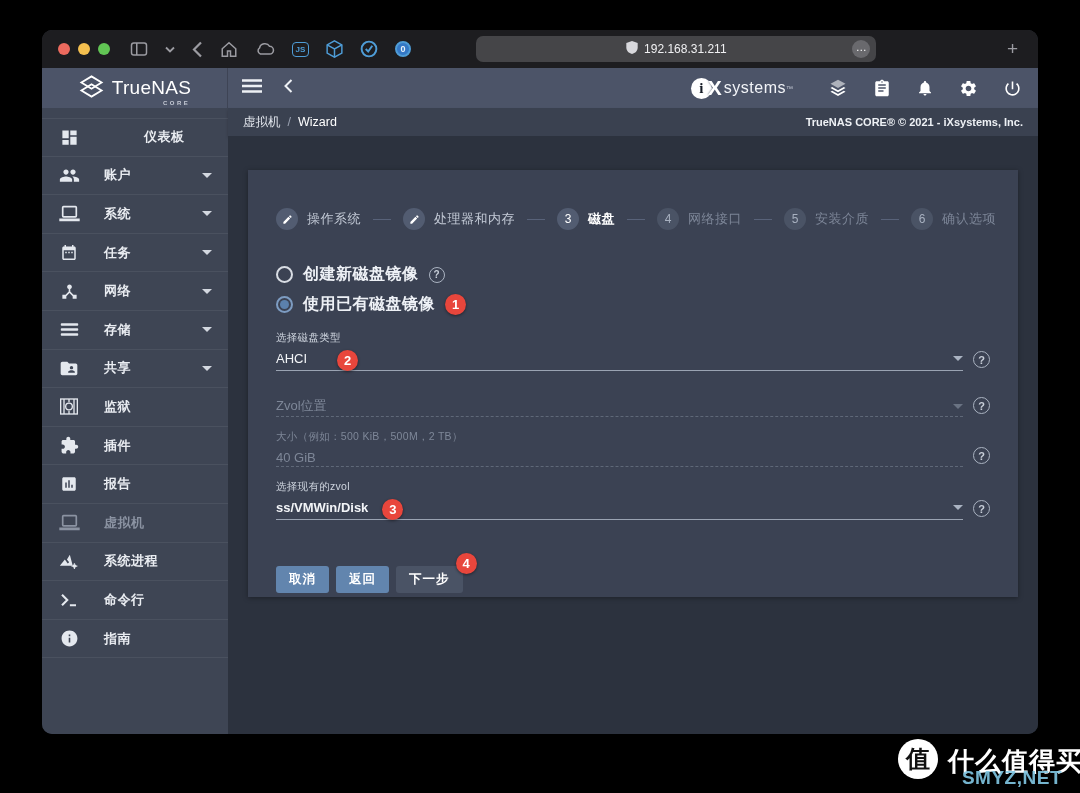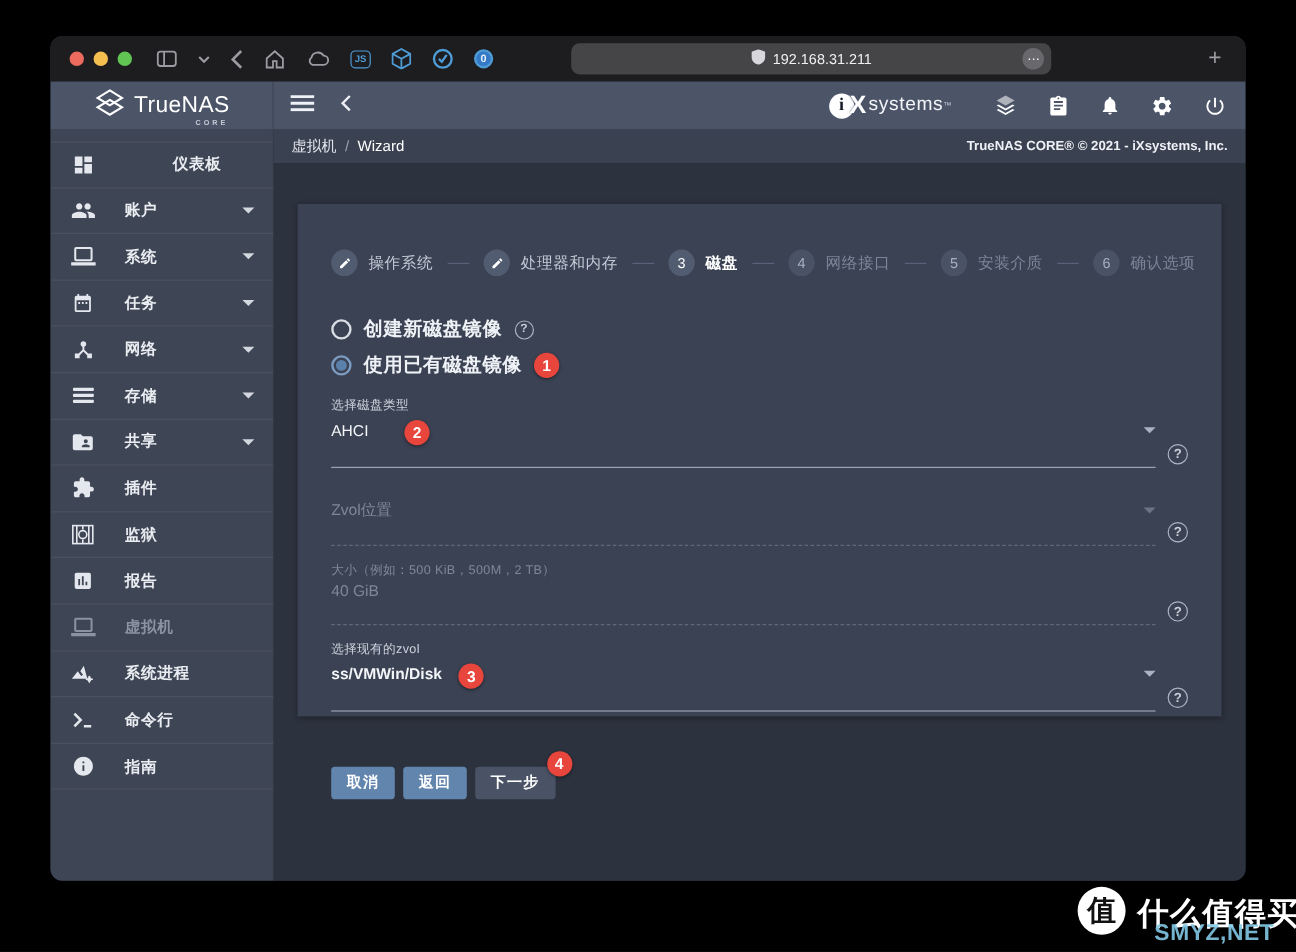--- a/index.html
+++ b/index.html
@@ -110,21 +110,21 @@
   .num-badge { width:21px; height:21px; border-radius:50%; background:#e8463c; color:#fff;
                font-size:13px; font-weight:bold; display:inline-flex; align-items:center;
                justify-content:center; box-shadow:0 1px 3px rgba(0,0,0,.45); flex:0 0 auto; }
 
   
   .fields { margin-top:16px; }
   .field { margin-bottom:13px; }
   .field-label { font-size:10.5px; color:#ced4de; letter-spacing:.3px; margin-bottom:3px; }
   .field.dim .field-label { color:#7e8798; }
   .field-row { display:flex; align-items:flex-end; }
-  .field-control { flex:1; border-bottom:1px solid #9aa3b2; padding-bottom:20px;
+  .field-control { flex:1; border-bottom:1px solid #9aa3b2; padding-bottom:1px;
                    display:flex; align-items:center; }
   .field.dim .field-control { border-bottom-style:dashed; border-bottom-color:#5f6878; }
   .field-value { font-size:13px; color:#f3f5f8; }
   .field-value.bold { font-weight:bold; }
   .field.dim .field-value { color:#7e8798; }
   .field-badge { margin-left:30px; position:relative; top:2px; }
   .caret { margin-left:auto; width:0; height:0; border-left:5px solid transparent;
            border-right:5px solid transparent; border-top:5px solid #aab3c2; }
   .field.dim .caret { border-top-color:#6a7383; }
   .field-help { margin-left:10px; margin-bottom:3px; width:17px; height:17px; font-size:11px; }
@@ -337,38 +337,38 @@
         <span class="si-icon">
           <svg width="20" height="17" viewBox="0 0 24 20" fill="currentColor">
               <path d="M20 4h-8l-2-2H4C2.9 2 2 2.9 2 4v12c0 1.1.9 2 2 2h16c1.1 0 2-.9 2-2V6c0-1.1-.9-2-2-2zm-5 3c1.1 0 2 .9 2 2s-.9 2-2 2-2-.9-2-2 .9-2 2-2zm4 8h-8v-1c0-1.33 2.67-2 4-2s4 .67 4 2v1z"></path>
             </svg>
           </span>
         <span class="si-label">共享</span>
         <span class="si-chev"></span>
       </div>
       <div class="side-item">
         <span class="si-icon">
-          <svg width="19" height="19" viewBox="0 0 24 24" fill="currentColor">
-              <path d="M20.5 11H19V7c0-1.1-.9-2-2-2h-4V3.5C13 2.12 11.88 1 10.5 1S8 2.12 8 3.5V5H4c-1.1 0-1.99.9-1.99 2v3.8H3.5c1.49 0 2.7 1.21 2.7 2.7s-1.21 2.7-2.7 2.7H2V20c0 1.1.9 2 2 2h3.8v-1.5c0-1.49 1.21-2.7 2.7-2.7 1.49 0 2.7 1.21 2.7 2.7V22H17c1.1 0 2-.9 2-2v-4h1.5c1.38 0 2.5-1.12 2.5-2.5S21.88 11 20.5 11z"></path>
-            </svg>
-          </span>
-        <span class="si-label">插件</span>
-      </div>
-      <div class="side-item">
-        <span class="si-icon">
           <svg width="20" height="19" viewBox="0 0 24 22" fill="none" stroke="currentColor" stroke-width="1.6">
               <rect x="2" y="2" width="20" height="18"></rect>
               <line x1="6" y1="2" x2="6" y2="20"></line>
               <line x1="18" y1="2" x2="18" y2="20"></line>
               <circle cx="12" cy="11" r="4"></circle>
               <line x1="12" y1="2" x2="12" y2="6"></line>
               <line x1="12" y1="16" x2="12" y2="20"></line>
             </svg>
           </span>
         <span class="si-label">监狱</span>
+      </div>
+      <div class="side-item">
+        <span class="si-icon">
+          <svg width="19" height="19" viewBox="0 0 24 24" fill="currentColor">
+              <path d="M20.5 11H19V7c0-1.1-.9-2-2-2h-4V3.5C13 2.12 11.88 1 10.5 1S8 2.12 8 3.5V5H4c-1.1 0-1.99.9-1.99 2v3.8H3.5c1.49 0 2.7 1.21 2.7 2.7s-1.21 2.7-2.7 2.7H2V20c0 1.1.9 2 2 2h3.8v-1.5c0-1.49 1.21-2.7 2.7-2.7 1.49 0 2.7 1.21 2.7 2.7V22H17c1.1 0 2-.9 2-2v-4h1.5c1.38 0 2.5-1.12 2.5-2.5S21.88 11 20.5 11z"></path>
+            </svg>
+          </span>
+        <span class="si-label">插件</span>
       </div>
       <div class="side-item">
         <span class="si-icon">
           <svg width="18" height="18" viewBox="0 0 24 24" fill="currentColor">
               <path d="M19 3H5c-1.1 0-2 .9-2 2v14c0 1.1.9 2 2 2h14c1.1 0 2-.9 2-2V5c0-1.1-.9-2-2-2zM9 17H7v-7h2v7zm4 0h-2V7h2v10zm4 0h-2v-4h2v4z"></path>
             </svg>
           </span>
         <span class="si-label">报告</span>
       </div>
       <div class="side-item active">

